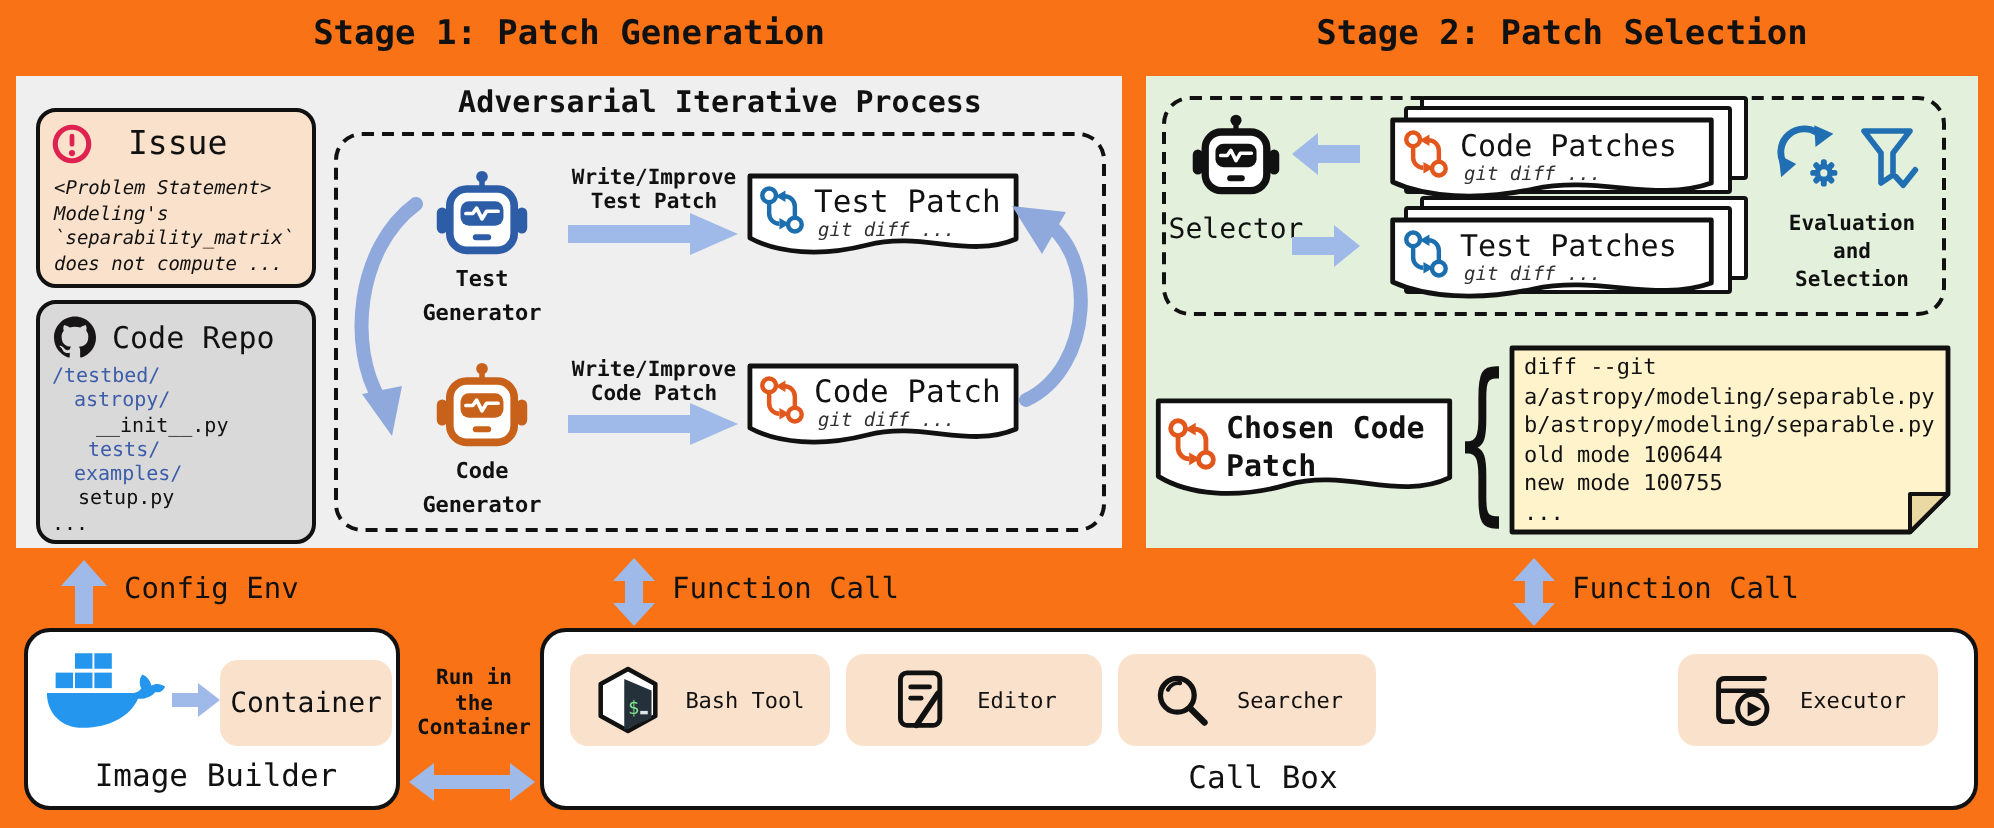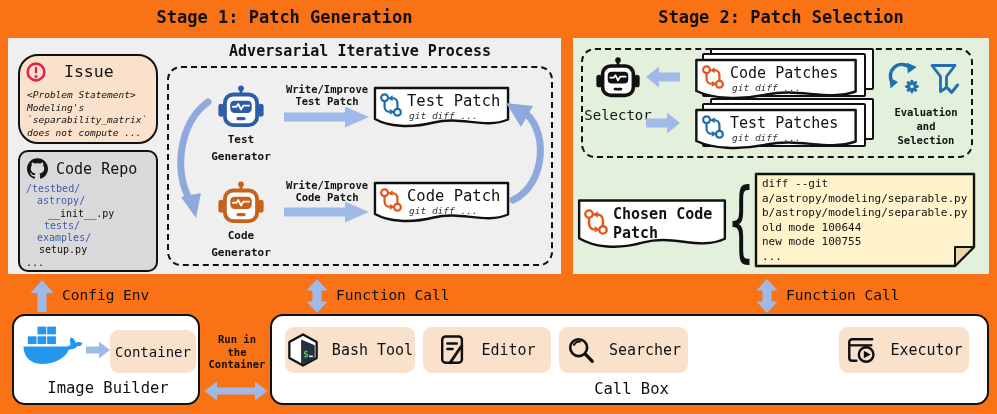--- a/index.html
+++ b/index.html
@@ -7,24 +7,24 @@
     font-family:"DejaVu Sans Mono","Liberation Mono",monospace;color:#111;overflow:hidden;}
   .abs{position:absolute;}
   .ctr{display:flex;align-items:center;justify-content:center;text-align:center;}
   .pre{white-space:pre-line;font-weight:bold;}
   .bold{font-weight:bold;}
   .stage-title{font-size:17px;font-weight:bold;}
   .panel1{background:#EFEFEF;}
   .panel2{background:#E3F0DB;}
   .box{border:2.5px solid #111;border-radius:10px;box-sizing:border-box;}
   .dashed{border:2.5px dashed #111;border-radius:14px;box-sizing:border-box;}
-  .issue-box{background:#FAE1CB;border-radius:20px;}
+  .issue-box{background:#FAE1CB;}
   .repo-box{background:#D9D9D9;}
   .chip{background:#FAE1CB;border-radius:9px;display:flex;align-items:center;justify-content:center;gap:13px;box-sizing:border-box;}
-  .chip-label{font-size:15px;}
+  .chip-label{font-size:11px;}
   .doc-shape{position:absolute;inset:0;width:100%;height:100%;}
   .sheet{background:#fff;border:2px solid #111;border-radius:2px;box-sizing:border-box;}
   .doc-title{font-size:15.5px;}
   .stack-title{font-size:15px;}
   .git-sub{font-size:9.5px;font-style:italic;color:#333;}
   .gen-label{font-size:11px;line-height:17.5px;}
   .small-label{font-size:10.5px;line-height:12.5px;}
   .tree{font-size:10px;line-height:12.3px;}
   .t-blue{color:#3D5DA9;}
   .issue-lines{font-size:9.5px;font-style:italic;line-height:12.5px;}

